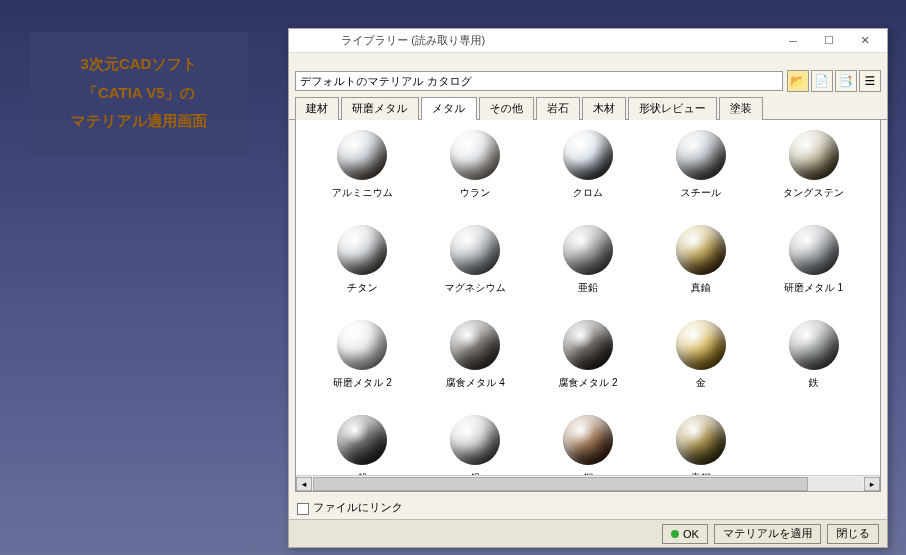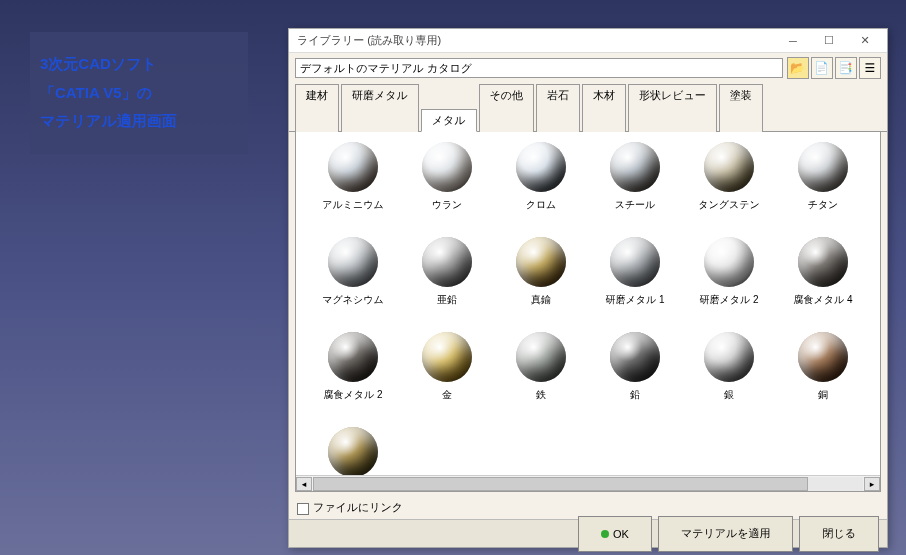--- a/index.html
+++ b/index.html
@@ -8,47 +8,49 @@
   background: linear-gradient(180deg, #2e3560 0%, #4a5185 50%, #6a6f9a 100%);
   font-family: "Meiryo", "MS PGothic", sans-serif;
   font-size: 11px;
   position: relative;
   overflow: hidden;
 }
 .caption-box {
   position: absolute; left: 30px; top: 32px;
   width: 218px;
   background: rgba(60,66,110,0.85);
-  color: #1d4ed8;
+  color: #a16207;
   padding: 18px 10px;
+  text-align: center;
   line-height: 1.9;
   font-size: 15px;
   font-weight: 600;
 }
 .window {
   position: absolute; left: 288px; top: 28px;
   width: 600px; height: 520px;
   background: #f5f1e8;
   border: 1px solid #a8a8a8;
   box-shadow: 2px 2px 8px rgba(0,0,0,0.3);
   display: flex; flex-direction: column;
 }
 .titlebar {
   height: 24px; background: #fff;
   display: flex; align-items: center;
   padding: 0 4px 0 8px;
   border-bottom: 1px solid #ddd;
   font-size: 11px; color: #444;
 }
-.titlebar-title { flex: 1; }
+.titlebar-title { flex: 1; margin-left: 44px; }
 .win-btn { width: 36px; height: 20px; display:flex; align-items:center; justify-content:center; color:#555; }
 .toolbar {
   display: flex; align-items: center;
   padding: 4px 6px;
   gap: 4px;
+  margin-top: 13px;
 }
 .dropdown {
   flex: 1; height: 20px;
   background: #fff; border: 1px solid #999;
   padding: 0 4px; display:flex; align-items:center;
   font-size: 11px;
 }
 .tool-icons { display:flex; gap:2px; }
 .tool-icon {
   width: 22px; height: 22px;
@@ -63,32 +65,32 @@
 }
 .tab {
   padding: 3px 10px;
   border: 1px solid #999;
   border-bottom: none;
   background: #f5f1e8;
   margin-right: 2px;
   font-size: 11px;
   position: relative; top: 1px;
 }
-.tab.active { background: #fff; border-bottom: 1px solid #fff; margin-top: 25px; }
+.tab.active { background: #fff; border-bottom: 1px solid #fff; }
 .content-area {
   flex: 1; margin: 0 6px 4px 6px;
   background: #fff; border: 1px solid #999;
   border-top: none;
   overflow: hidden;
   display: flex; flex-direction: column;
 }
 .grid {
   flex: 1;
   display: grid;
-  grid-template-columns: repeat(6, 1fr);
+  grid-template-columns: repeat(5, 1fr);
   grid-auto-rows: 95px;
   padding: 6px 10px 0 10px;
   overflow: hidden;
 }
 .swatch {
   display:flex; flex-direction:column; align-items:center; justify-content:flex-start;
 }
 .sphere {
   width: 50px; height: 50px; border-radius: 50%;
   margin-top: 4px;
@@ -106,21 +108,21 @@
 .bottom-row { padding: 4px 8px; display:flex; align-items:center; }
 .checkbox-wrap { display:flex; align-items:flex-end; gap:4px; font-size:11px;}
 .checkbox { width:12px; height:12px; border:1px solid #777; background:#fff;}
 .footer {
   height: 28px; background: #e8e4d8;
   border-top: 1px solid #bbb;
   display:flex; align-items:center; justify-content:flex-end;
   padding: 0 8px; gap: 6px;
 }
 .btn {
-  height: 36px; padding: 0 22px;
+  height: 20px; padding: 0 8px;
   background: #eae6d8; border:1px solid #888;
   font-size: 11px;
   display:flex; align-items:center; gap:4px;
 }
 .btn .dot { width:8px;height:8px;border-radius:50%;background:#3a3;}
 </style>
 </head>
 <body>
 
 <div class="caption-box">

